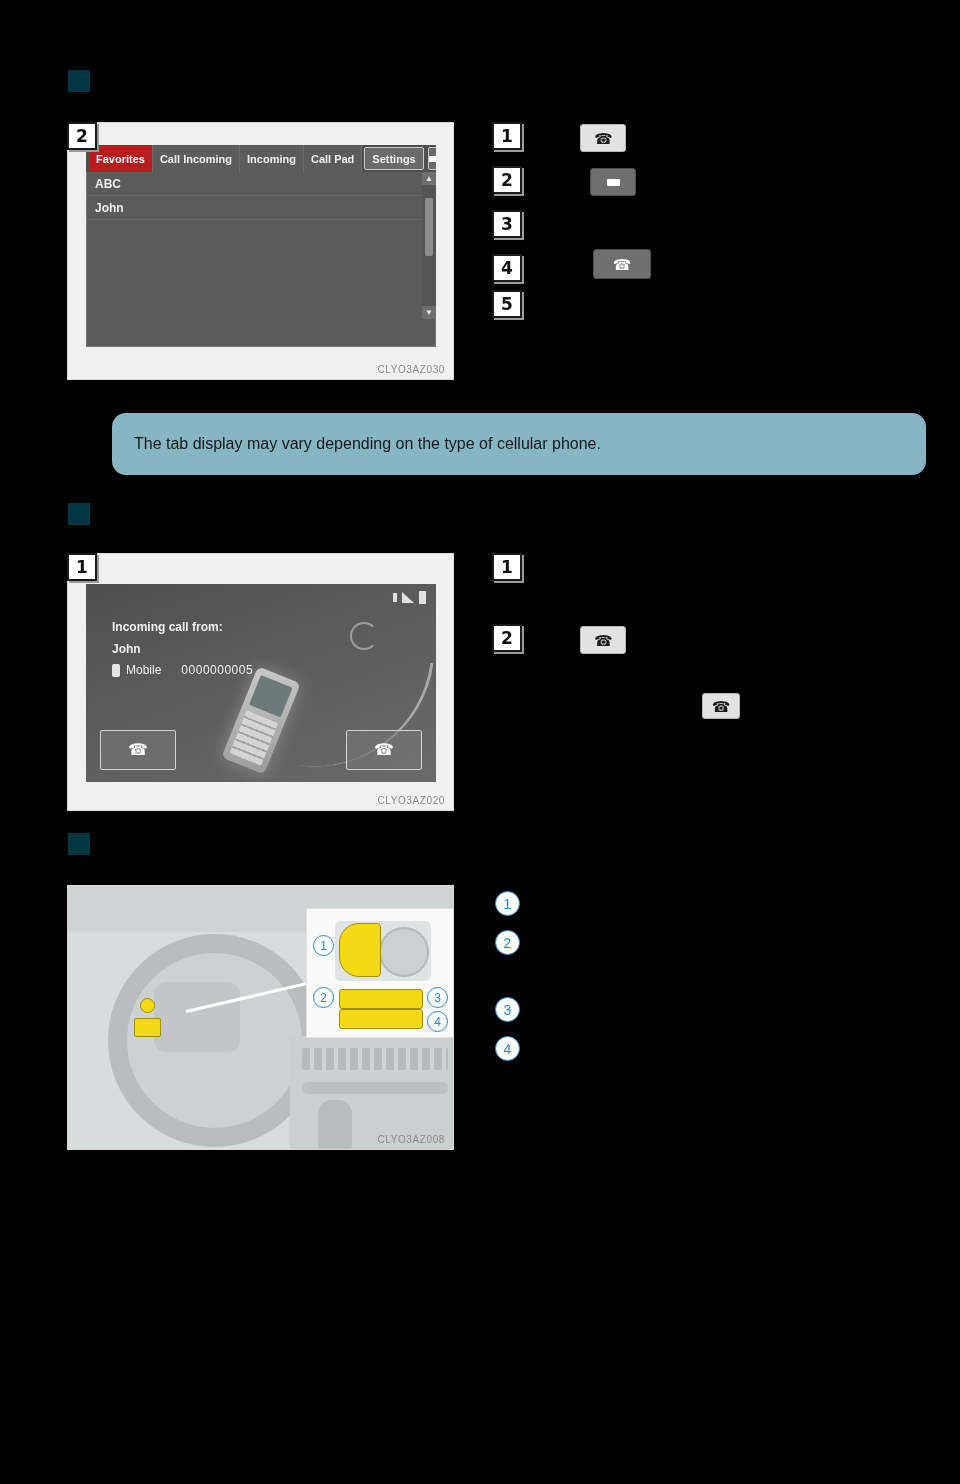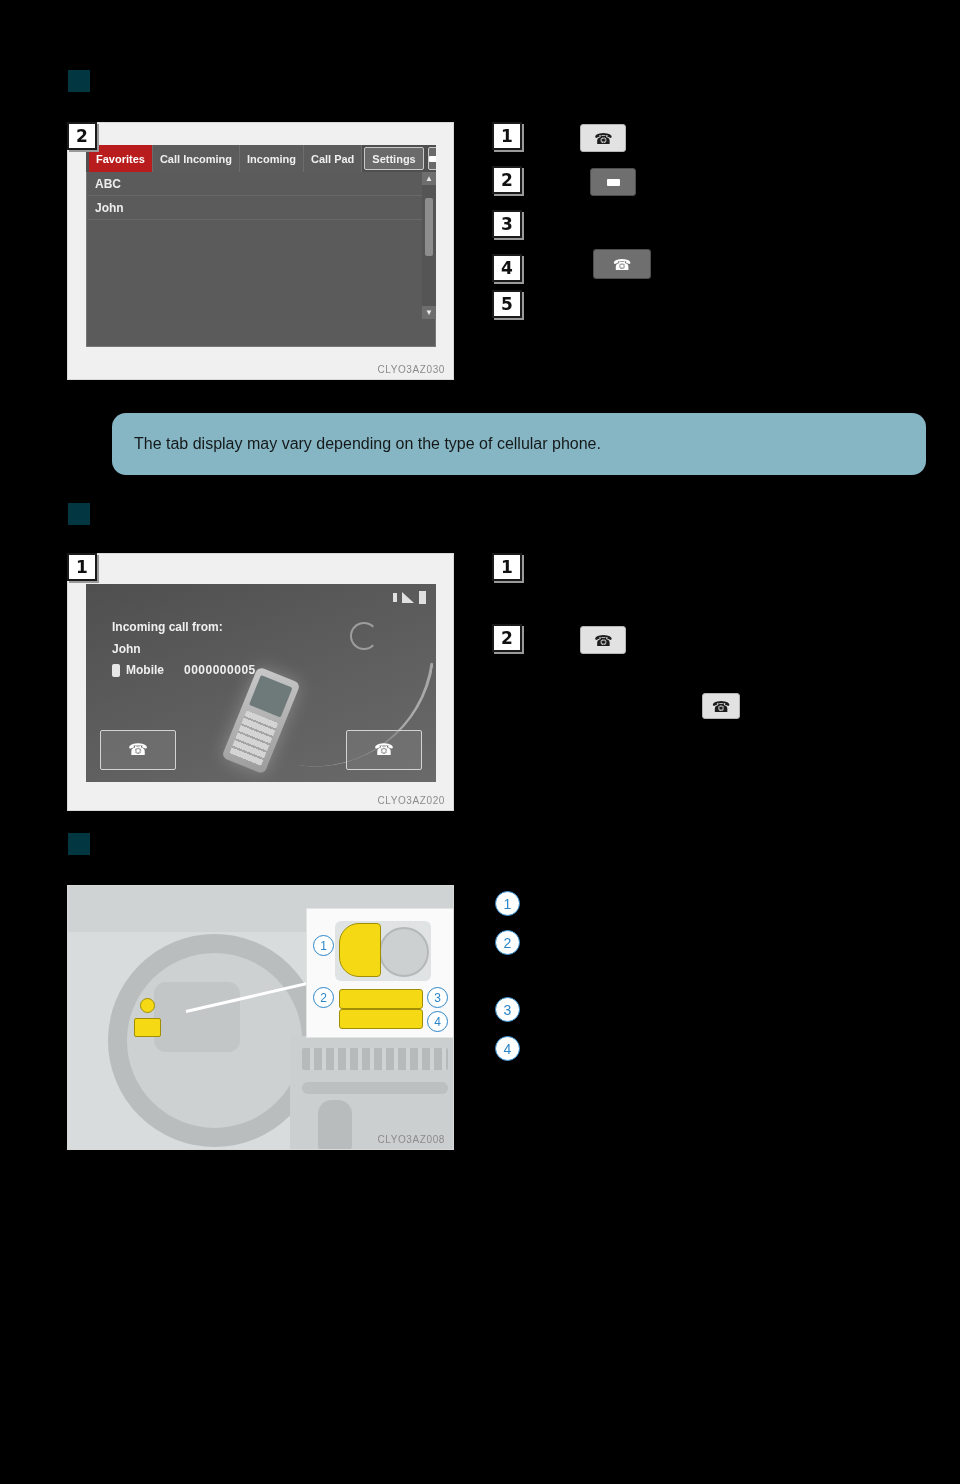--- a/index.html
+++ b/index.html
@@ -81,21 +81,21 @@
   .sb-arrow{width:14px;height:13px;background:#6e6e6e;color:#e8e8e8;font-size:8px;
     display:flex;align-items:center;justify-content:center;}
   .sb-thumb{position:absolute;left:3px;top:26px;width:8px;height:58px;background:#8d8d8d;border-radius:2px;}
 
   
   .call-screen{position:absolute;background:linear-gradient(160deg,#4f4f4f 0%,#5c5c5c 45%,#6a6a6a 100%);overflow:hidden;}
   .call-status{position:absolute;right:10px;top:7px;display:flex;align-items:center;gap:5px;}
   .call-info{position:absolute;left:26px;top:36px;color:#efefef;}
   .call-info .l1{font-size:12px;font-weight:bold;margin-bottom:8px;}
   .call-info .l2{font-size:12px;font-weight:bold;margin-bottom:7px;}
-  .call-info .l3{font-size:12px;font-weight:bold;display:flex;align-items:center;gap:6px;}
+  .call-info .l3{font-size:12px;font-weight:normal;display:flex;align-items:center;gap:6px;}
   .mini-phone{width:8px;height:13px;background:#e6e6e6;border-radius:2px;display:inline-block;}
   .num{letter-spacing:.5px;margin-left:14px;}
   .ring{position:absolute;right:58px;top:38px;width:24px;height:24px;border:2px solid #9d9d9d;border-radius:50%;border-right-color:transparent;}
   .handset-art{
     position:absolute;left:50%;top:54%;width:46px;height:98px;
     background:linear-gradient(150deg,#c9c9c9,#9b9b9b);
     border-radius:6px;transform:translate(-50%,-20%) rotate(22deg);
     box-shadow:0 0 18px rgba(255,255,255,.25);
   }
   .handset-art .sc{position:absolute;left:6px;top:7px;right:6px;height:32px;background:#6e7a7a;border-radius:2px;}

